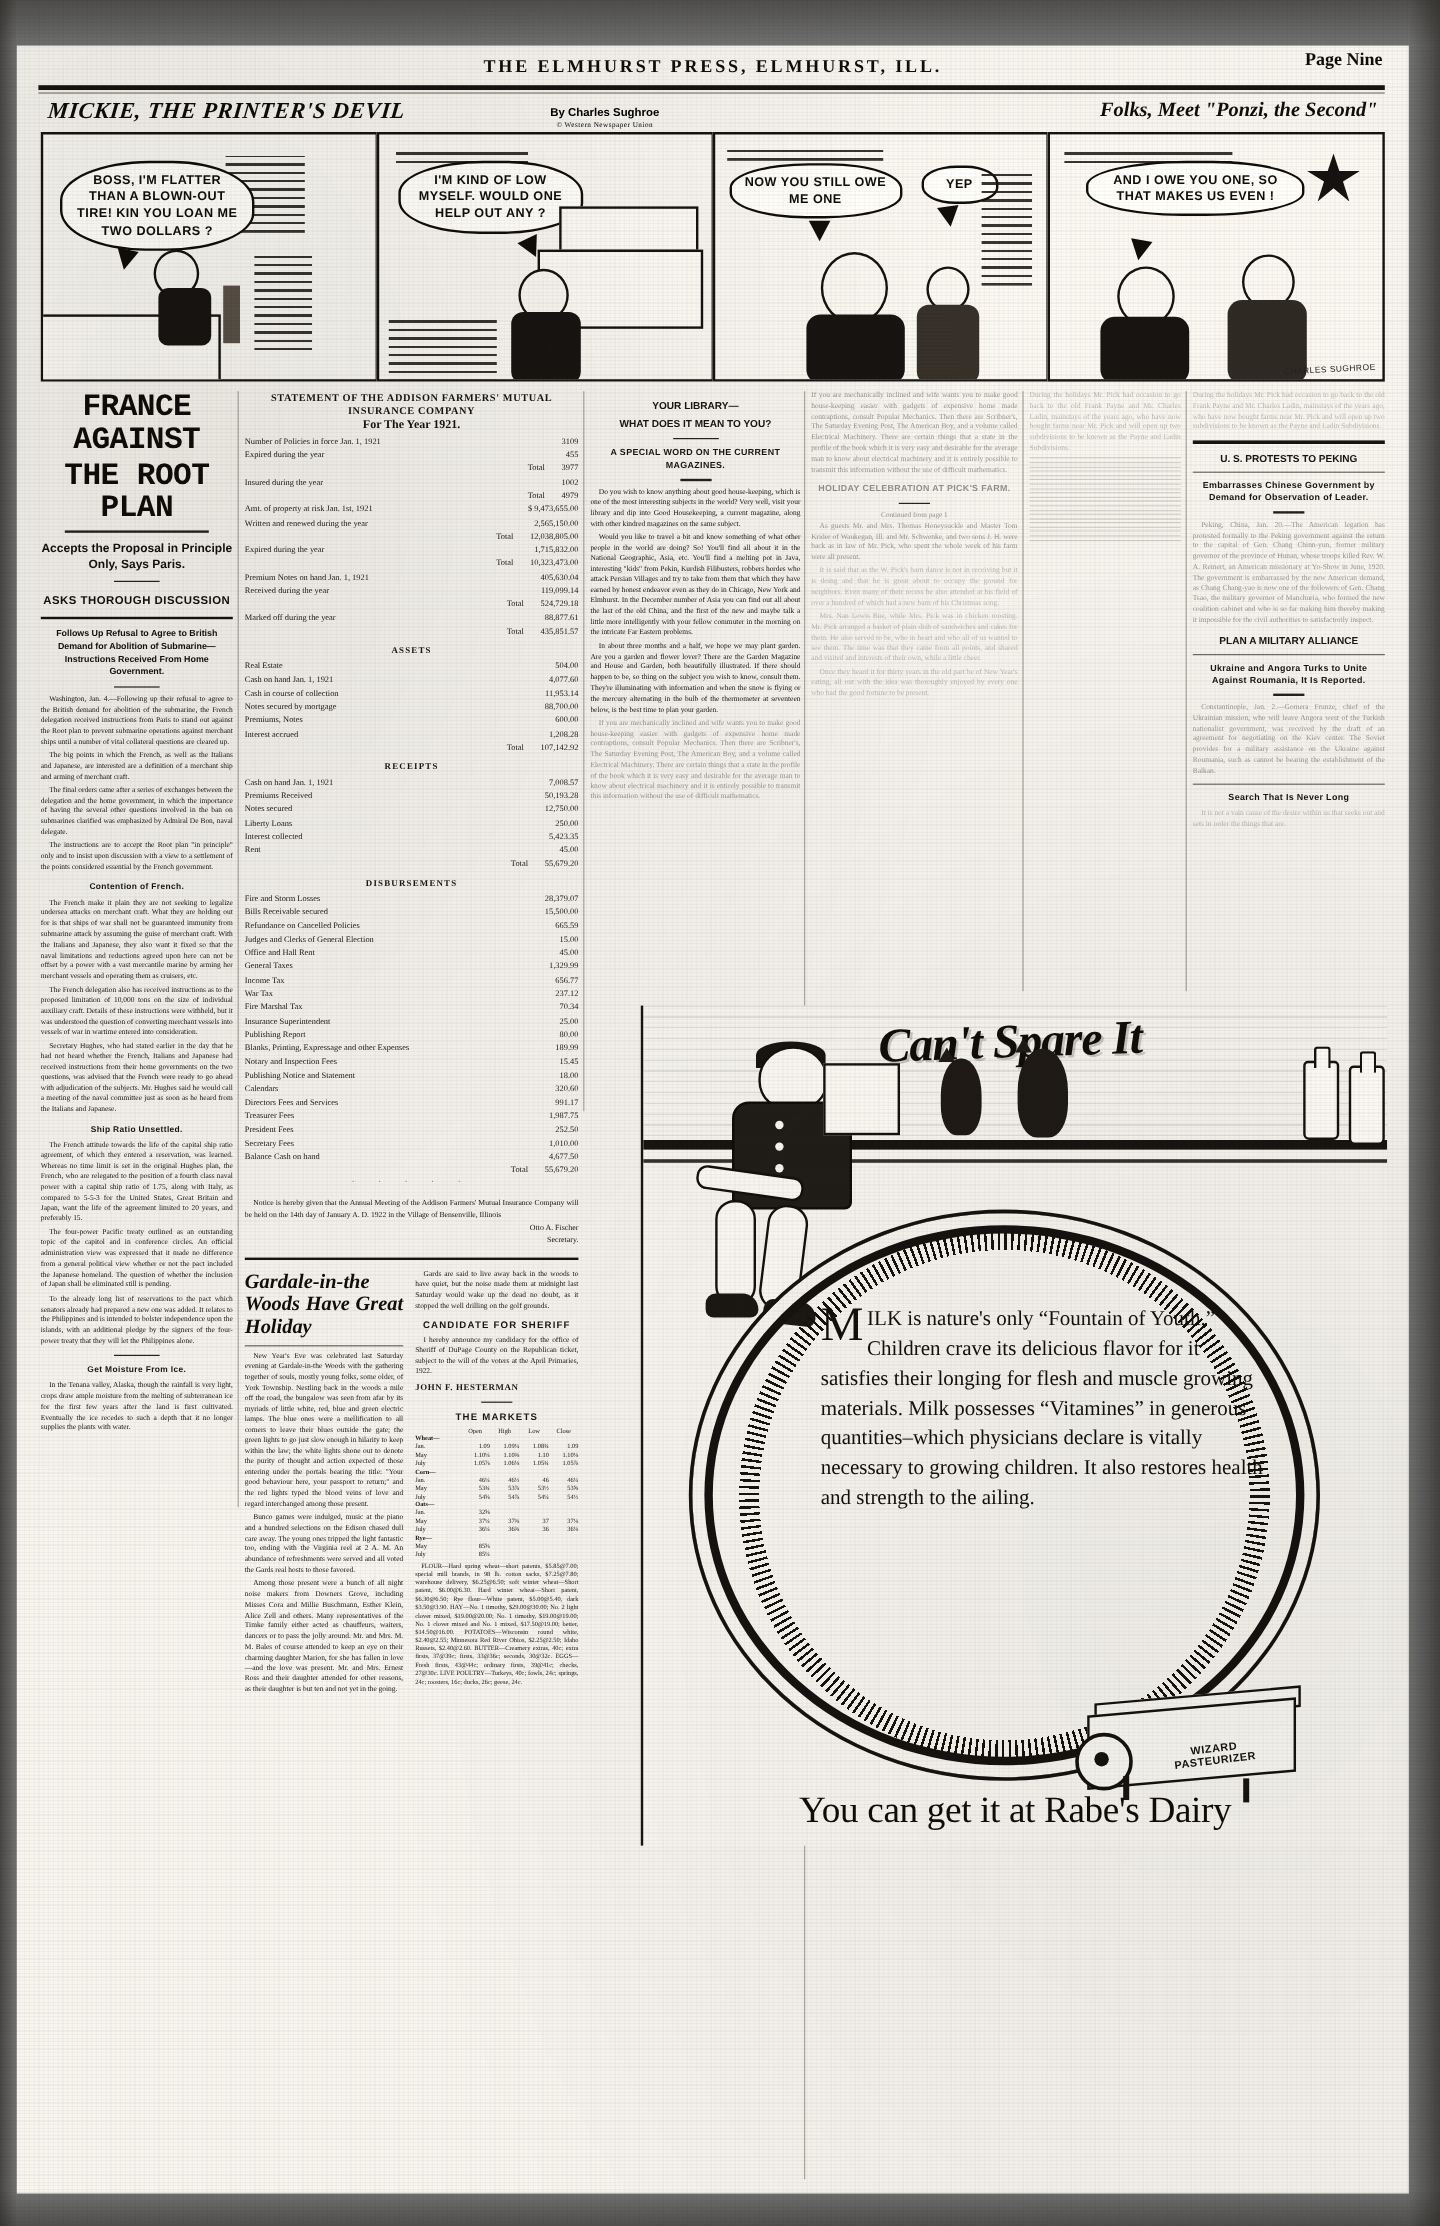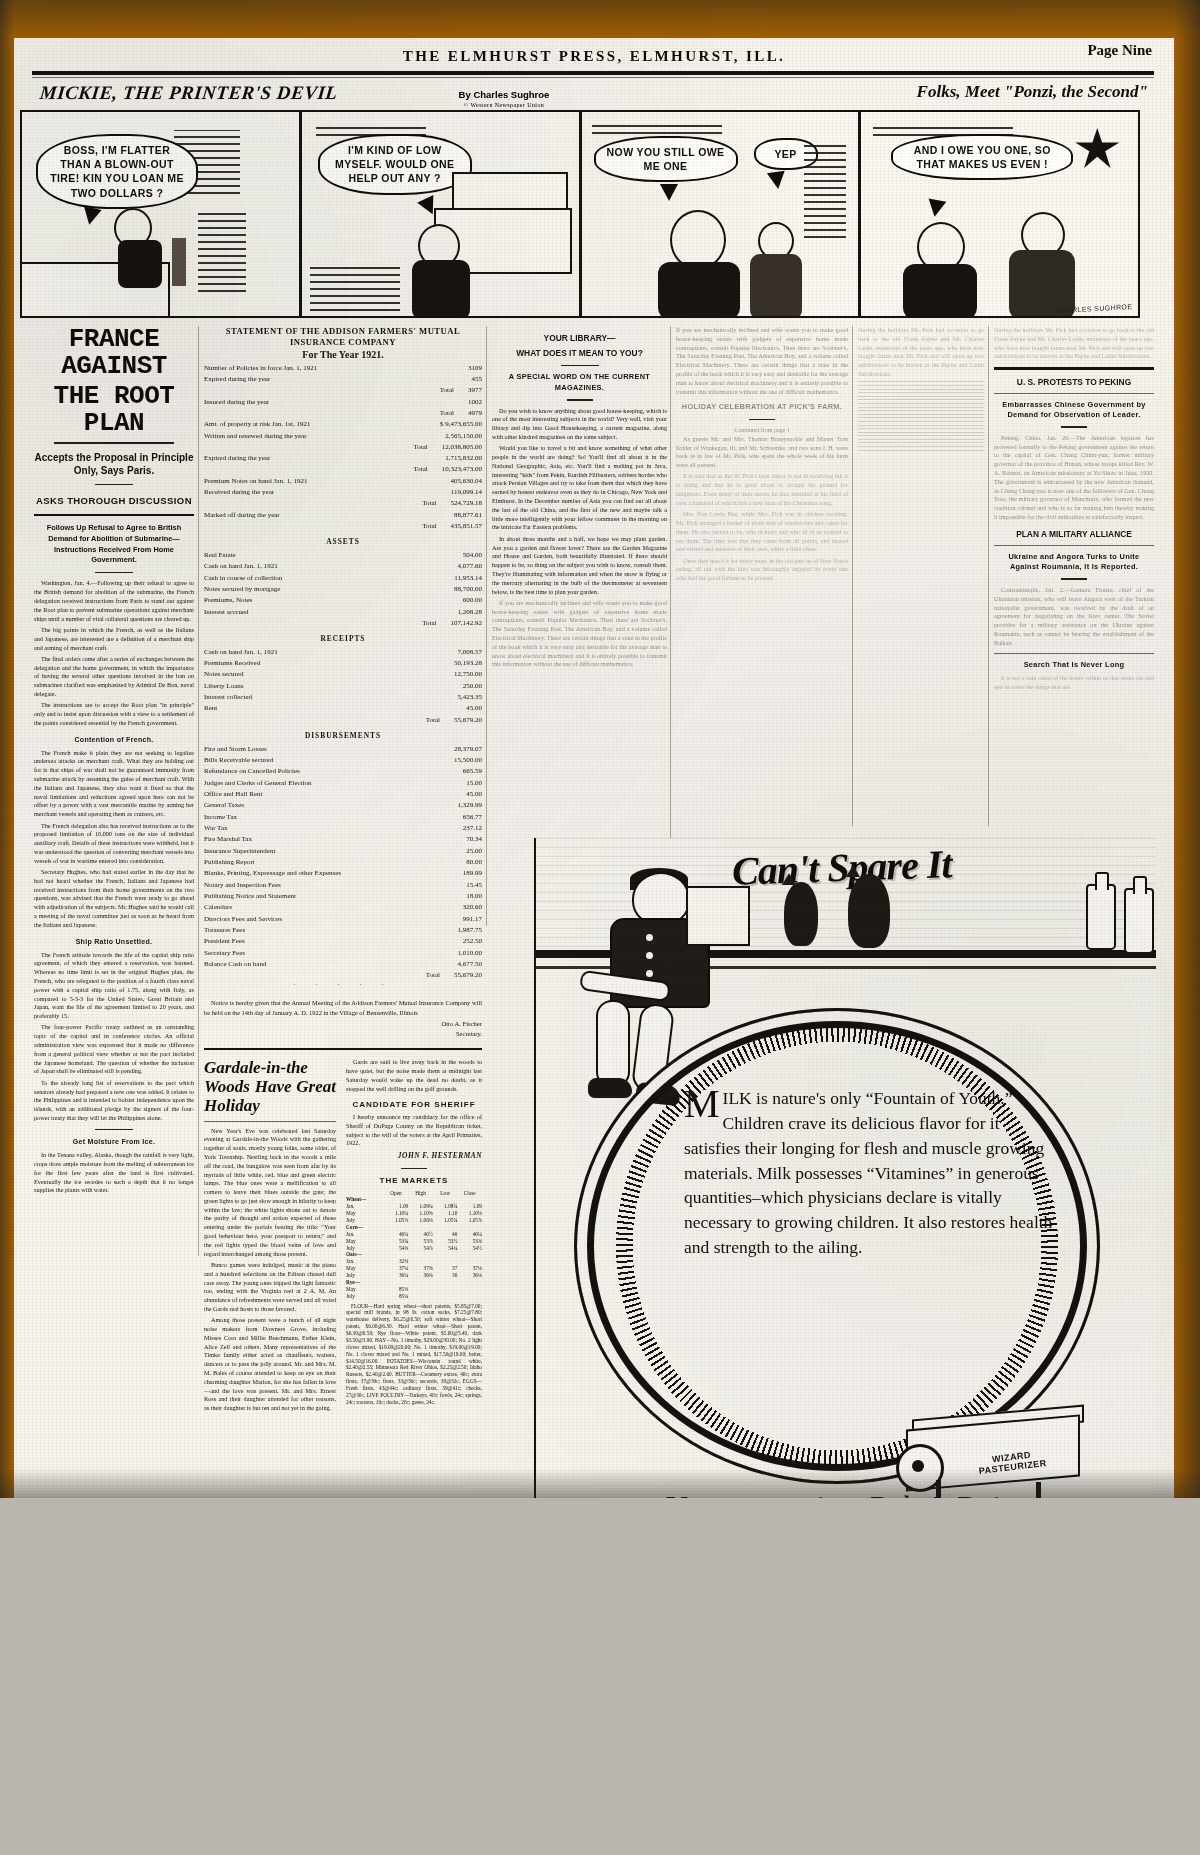--- a/index.html
+++ b/index.html
@@ -1,19 +1,19 @@
 <!DOCTYPE html>
 <html><head>
 <meta charset="utf-8">
 <style>
   html,body{margin:0;padding:0;background:#b9b6ae;}
   body{font-family:"Liberation Serif",serif;}
   #page{
-    position:relative;width:1200px;height:1498px;
-    background:#a16207;
+    position:relative;width:1200px;height:1855px;
+    background:#737373;
     overflow:hidden;
     filter:contrast(1.05);
   }
   
   #grain{
     position:absolute;inset:0;pointer-events:none;z-index:60;
     background-image:
       repeating-linear-gradient(0deg,rgba(0,0,0,.035) 0 1px,rgba(0,0,0,0) 1px 3px),
       repeating-linear-gradient(90deg,rgba(0,0,0,.025) 0 1px,rgba(0,0,0,0) 1px 4px),
       radial-gradient(ellipse at 12% 20%,rgba(0,0,0,.07),rgba(0,0,0,0) 45%),
@@ -42,21 +42,21 @@
   .comic-head{position:absolute;left:20px;top:44px;width:1120px;height:26px;}
   .comic-title{position:absolute;left:6px;top:0;font-family:"Liberation Serif",serif;
     font-style:italic;font-weight:bold;font-size:19px;letter-spacing:.5px;color:#141210;
     transform:skewX(-6deg);}
   .comic-by{position:absolute;left:390px;top:2px;text-align:center;width:160px;}
   .comic-by b{font-size:9.5px;font-family:"Liberation Sans",sans-serif;}
   .comic-by span{display:block;font-size:6px;letter-spacing:.4px;}
   .comic-tag{position:absolute;right:6px;top:0;font-family:"Liberation Serif",serif;
     font-style:italic;font-weight:bold;font-size:17px;color:#141210;}
 
-  .strip{position:absolute;left:6px;top:72px;width:1120px;height:208px;display:flex;gap:0;}
+  .strip{position:absolute;left:20px;top:72px;width:1120px;height:208px;display:flex;gap:0;}
   .panel{flex:1;border:2px solid #1a1714;border-right-width:1px;position:relative;overflow:hidden;background:#f4f2eb;}
   .panel:last-child{border-right-width:2px;}
   .bubble{position:absolute;background:#fbfaf5;border:2px solid #16130f;border-radius:46% 42% 45% 44%/44% 46% 42% 45%;
     padding:7px 9px;font-family:"Liberation Sans",sans-serif;font-weight:bold;font-size:10.5px;
     line-height:1.35;color:#16130f;text-align:center;letter-spacing:.4px;}
   .tail{position:absolute;width:0;height:0;border-left:9px solid transparent;border-right:9px solid transparent;
     border-top:17px solid #16130f;}
   .hatch{position:absolute;background:
      repeating-linear-gradient(0deg,#1a1714 0 2px,transparent 2px 7px);opacity:.85;}
   .fig{position:absolute;background:#1c1916;}
@@ -527,21 +527,21 @@
           <div class="gard-title">Gardale-in-the Woods Have Great Holiday</div>
           <div class="rule-tn"></div>
           <p style="font-size:6.2px;">New Year's Eve was celebrated last Saturday evening at Gardale-in-the Woods with the gathering together of souls, mostly young folks, some older, of York Township. Nestling back in the woods a mile off the road, the bungalow was seen from afar by its myriads of little white, red, blue and green electric lamps. The blue ones were a mellification to all comers to leave their blues outside the gate; the green lights to go just slow enough in hilarity to keep within the law; the white lights shone out to denote the purity of thought and action expected of those entering under the portals bearing the title: "Your good behaviour here, your passport to return;" and the red lights typed the blood veins of love and regard interchanged among those present.</p>
           <p style="font-size:6.2px;">Bunco games were indulged, music at the piano and a hundred selections on the Edison chased dull care away. The young ones tripped the light fantastic too, ending with the Virginia reel at 2 A. M. An abundance of refreshments were served and all voted the Gards real hosts to those favored.</p>
           <p style="font-size:6.2px;">Among those present were a bunch of all night noise makers from Downers Grove, including Misses Cora and Millie Buschmann, Esther Klein, Alice Zell and others. Many representatives of the Timke family either acted as chauffeurs, waiters, dancers or to pass the jolly around. Mr. and Mrs. M. M. Bales of course attended to keep an eye on their charming daughter Marion, for she has fallen in love—and the love was present. Mr. and Mrs. Ernest Ross and their daughter attended for other reasons, as their daughter is but ten and not yet in the going.</p>
         </div>
         <div style="width:136px;">
           <p style="font-size:6.2px;">Gards are said to live away back in the woods to have quiet, but the noise made them at midnight last Saturday would wake up the dead no doubt, as it stopped the well drilling on the golf grounds.</p>
           <div class="mkt-title">CANDIDATE FOR SHERIFF</div>
           <p style="font-size:6.2px;">I hereby announce my candidacy for the office of Sheriff of DuPage County on the Republican ticket, subject to the will of the voters at the April Primaries, 1922.</p>
-          <div style="text-align:right;font-weight:bold;font-size:7.4px;letter-spacing:.5px;margin:3px 0;font-style:italic;">JOHN F. HESTERMAN</div>
+          <div style="text-align:left;font-weight:bold;font-size:7.4px;letter-spacing:.5px;margin:3px 0;">JOHN F. HESTERMAN</div>
           <div class="dash" style="width:26px;"></div>
           <div class="mkt-title">THE MARKETS</div>
           <div class="mkt">
             <table>
               <thead>
                     <tr id="mkt-head">
                       <td class="c"></td>
                       <td class="c">Open</td>
                       <td class="c">High</td>
                       <td class="c">Low</td>

